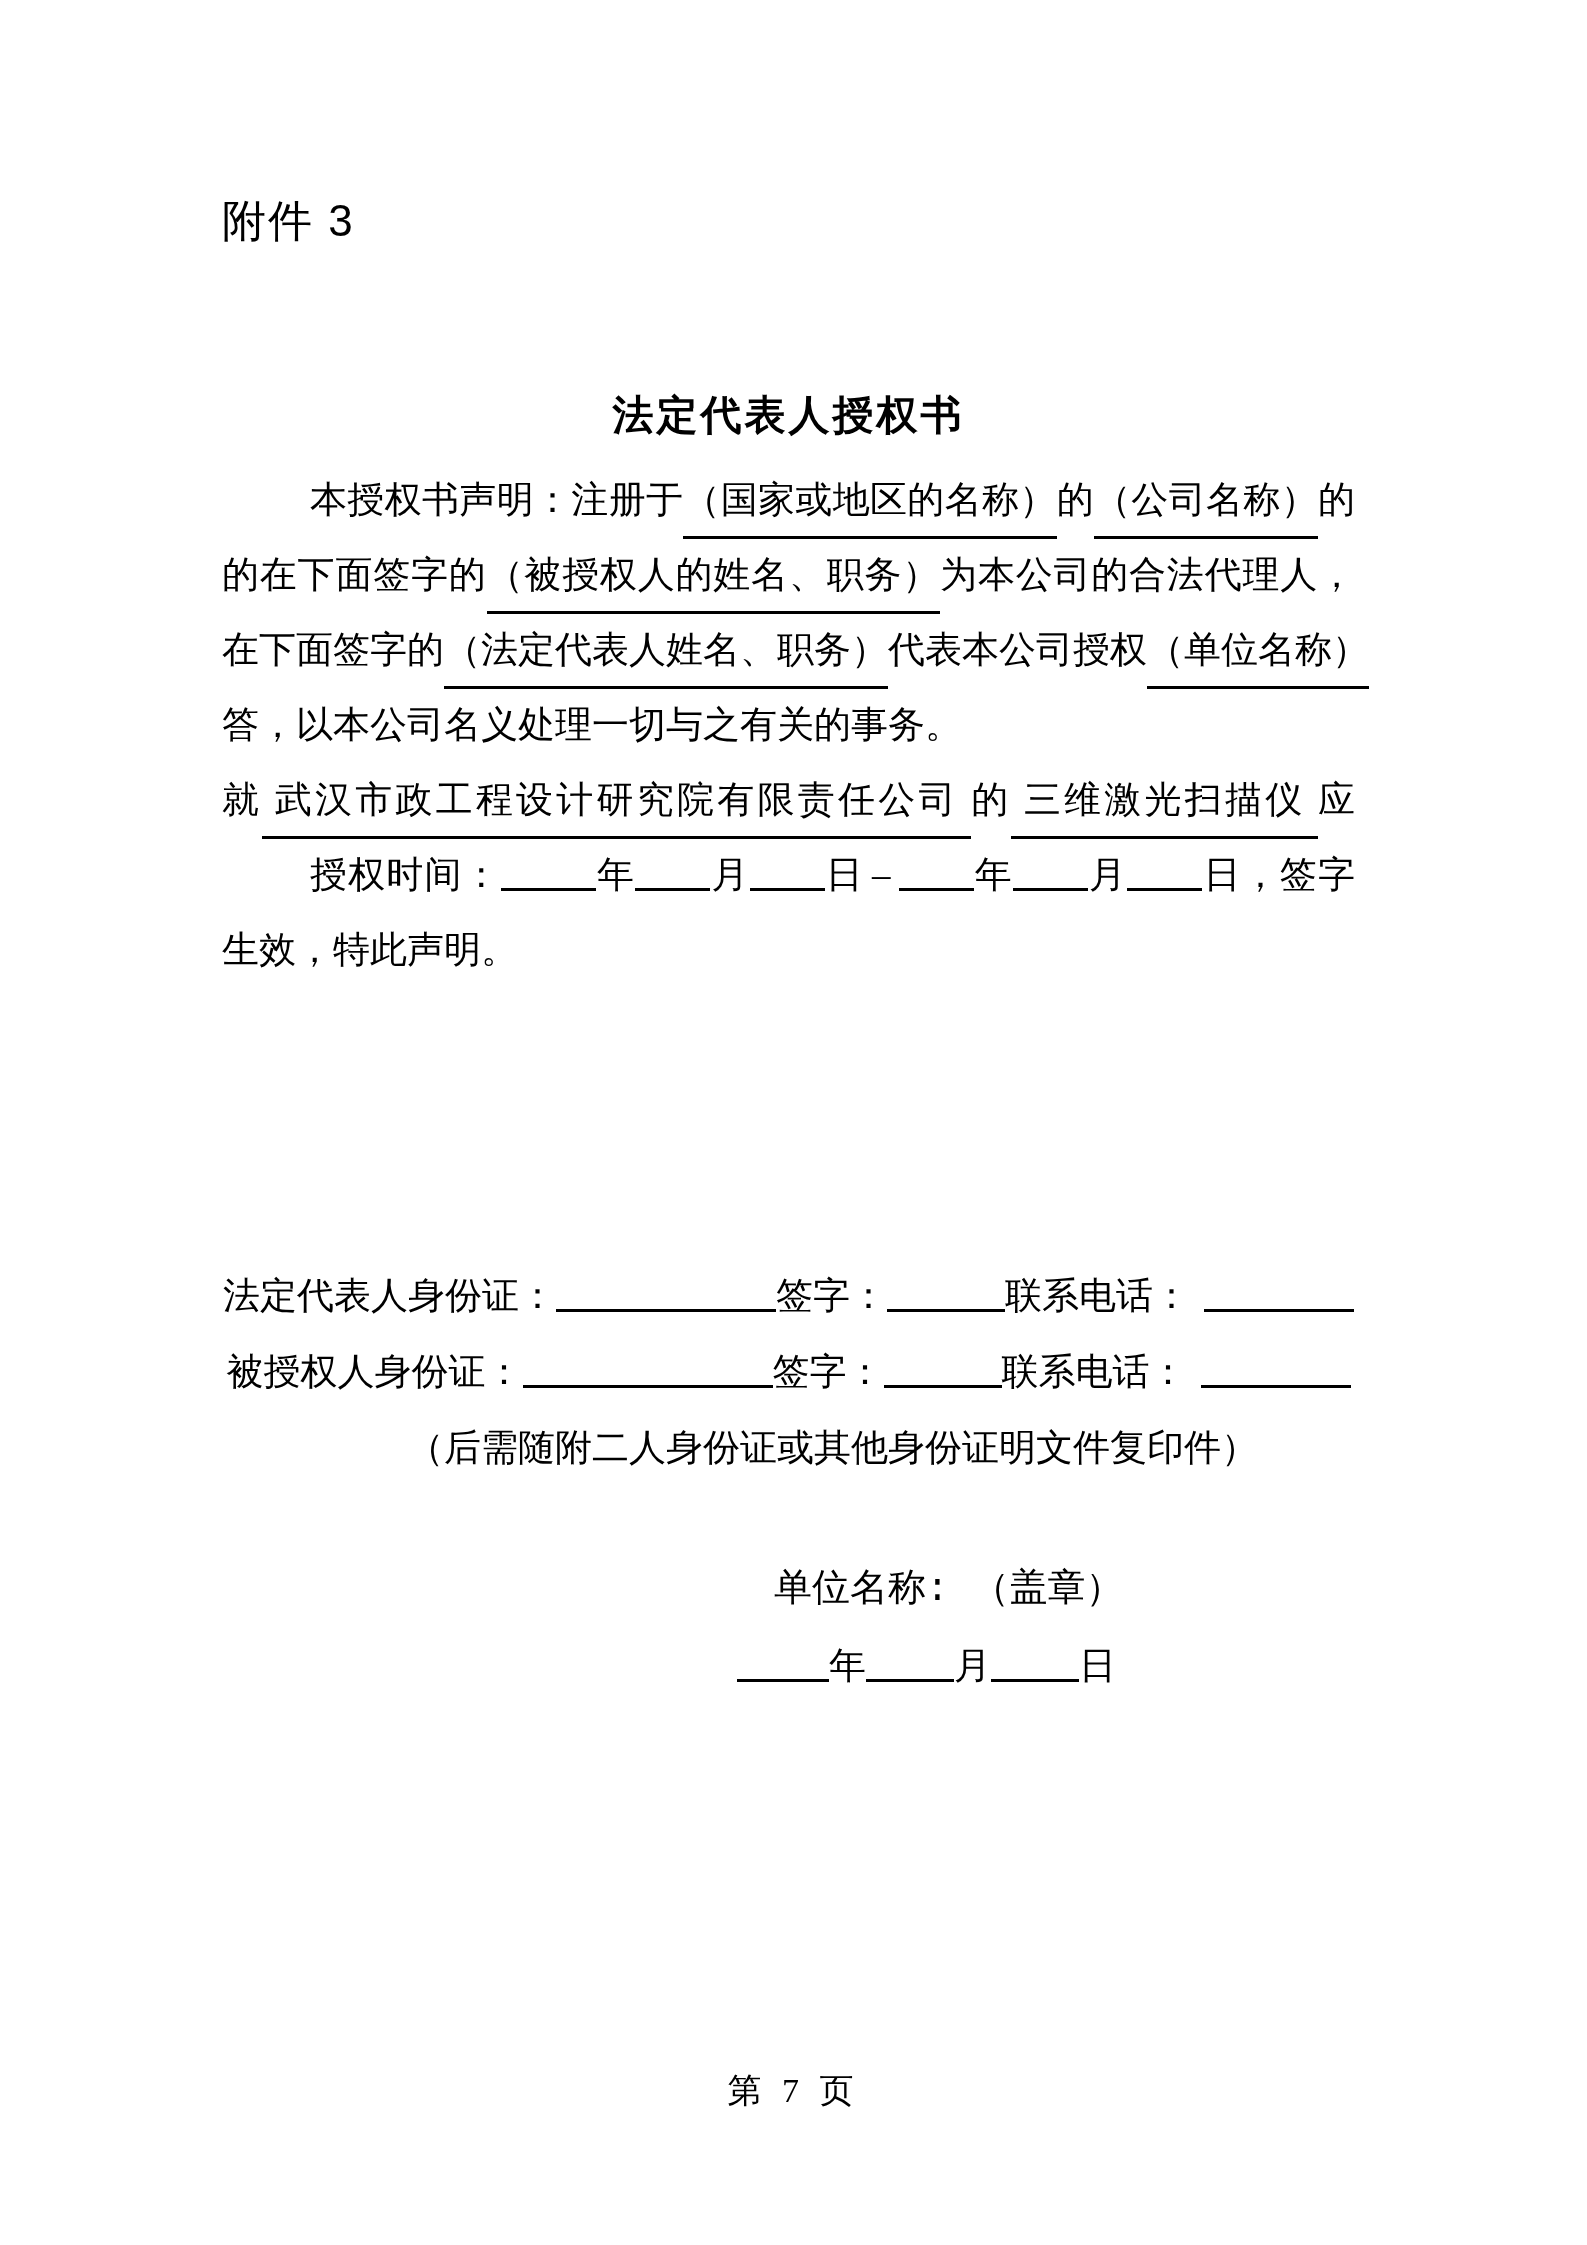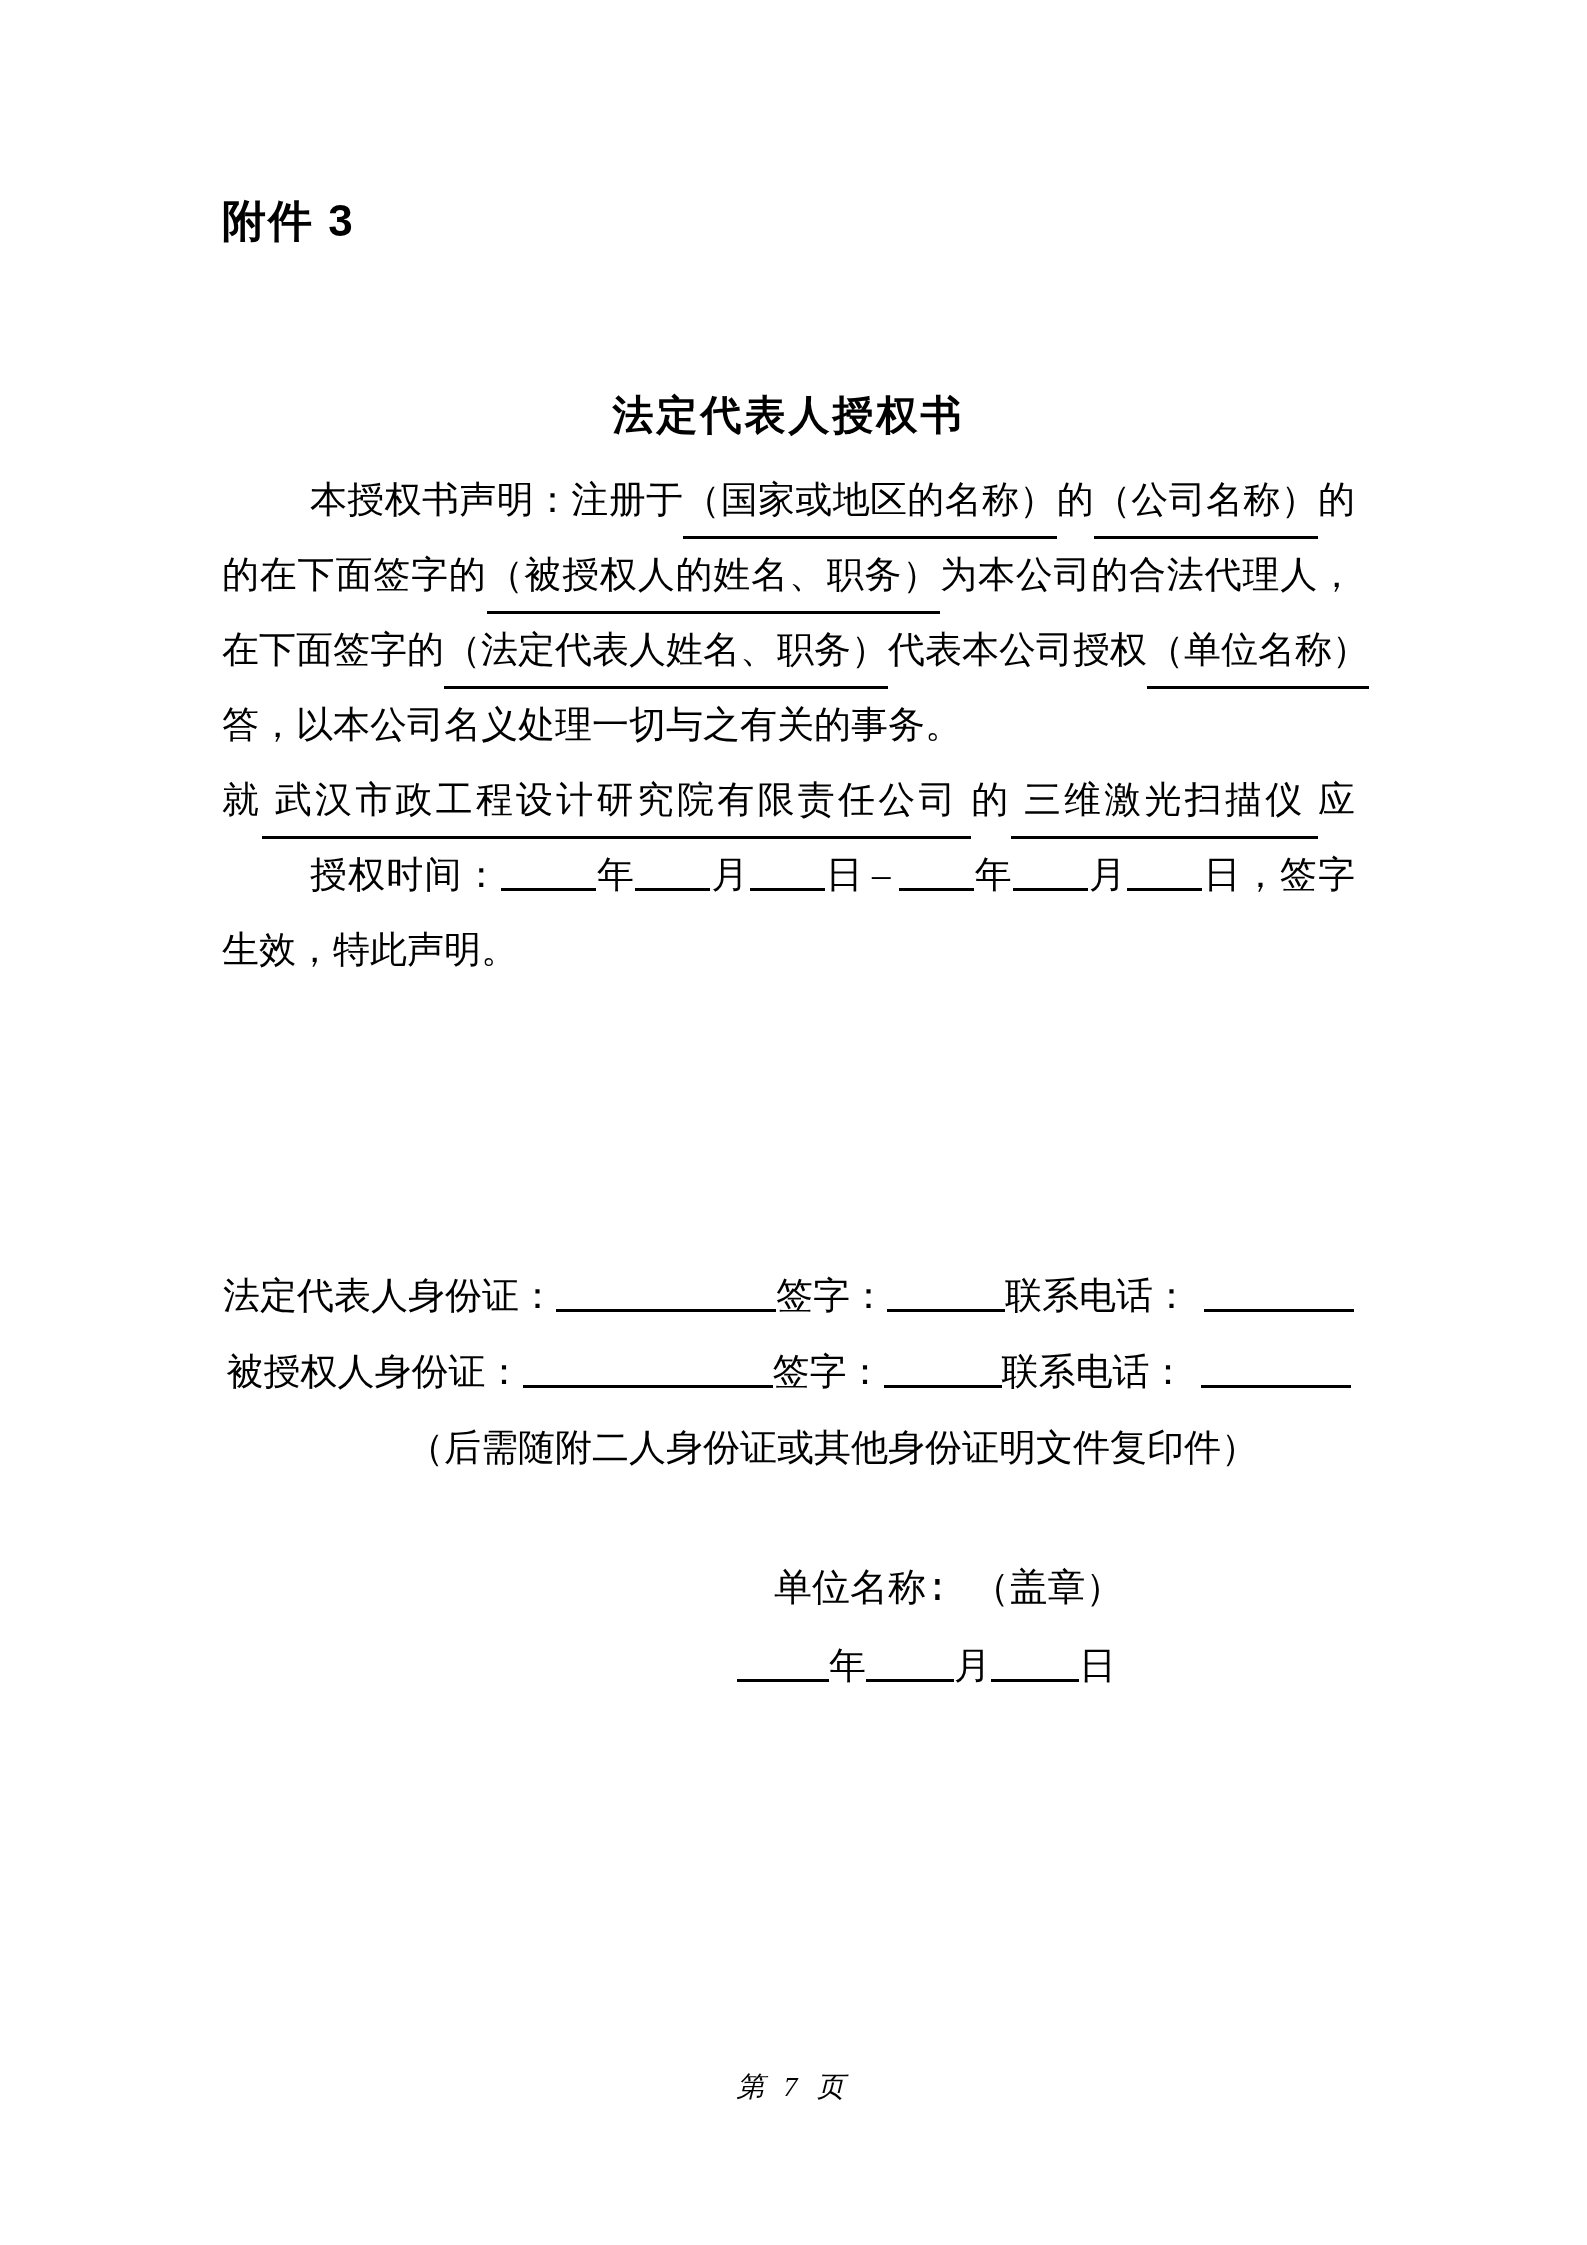--- a/index.html
+++ b/index.html
@@ -9,21 +9,21 @@
     font-family:"Liberation Serif","DejaVu Serif",serif;
     color:#000000;
     position:relative;
     overflow:hidden;
   }
   .page{position:absolute;inset:0;}
   
   .attach{
     position:absolute;left:222px;top:192px;
     font-family:"Liberation Sans","DejaVu Sans",sans-serif;
-    font-weight:bold;font-size:44px;letter-spacing:2px;
+    font-weight:normal;font-size:44px;letter-spacing:2px;
   }
   
   .title{
     position:absolute;left:222px;top:388px;width:1133px;
     text-align:center;font-weight:bold;font-size:41px;
     letter-spacing:3px;
   }
   
   .para{
     position:absolute;left:222px;top:462px;width:1133px;
@@ -50,21 +50,21 @@
     padding-left:552px;box-sizing:border-box;white-space:nowrap;font-family:Liberation Mono, monospace;
   }
   .date{
     position:absolute;left:222px;top:1628px;width:1133px;
     font-size:37px;height:76px;line-height:76px;
     padding-left:515px;box-sizing:border-box;white-space:nowrap;
   }
   
   .footer{
     position:absolute;left:0;top:2068px;width:1587px;
-    text-align:center;font-size:28px;letter-spacing:6px;font-style:italic;
+    text-align:center;font-size:34px;letter-spacing:6px;
   }
 </style>
 </head>
 <body>
 
 <div class="page">
 
   <div class="attach">附件 3</div>
 
   <div class="title">法定代表人授权书</div>

